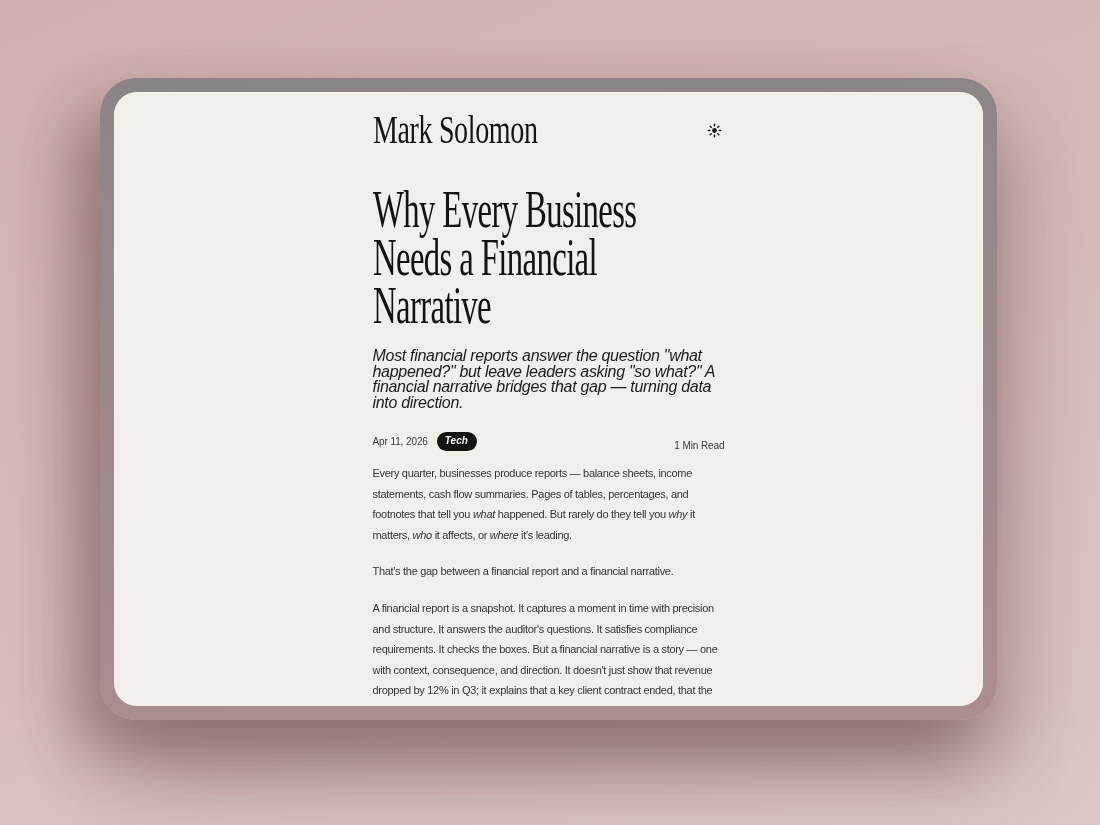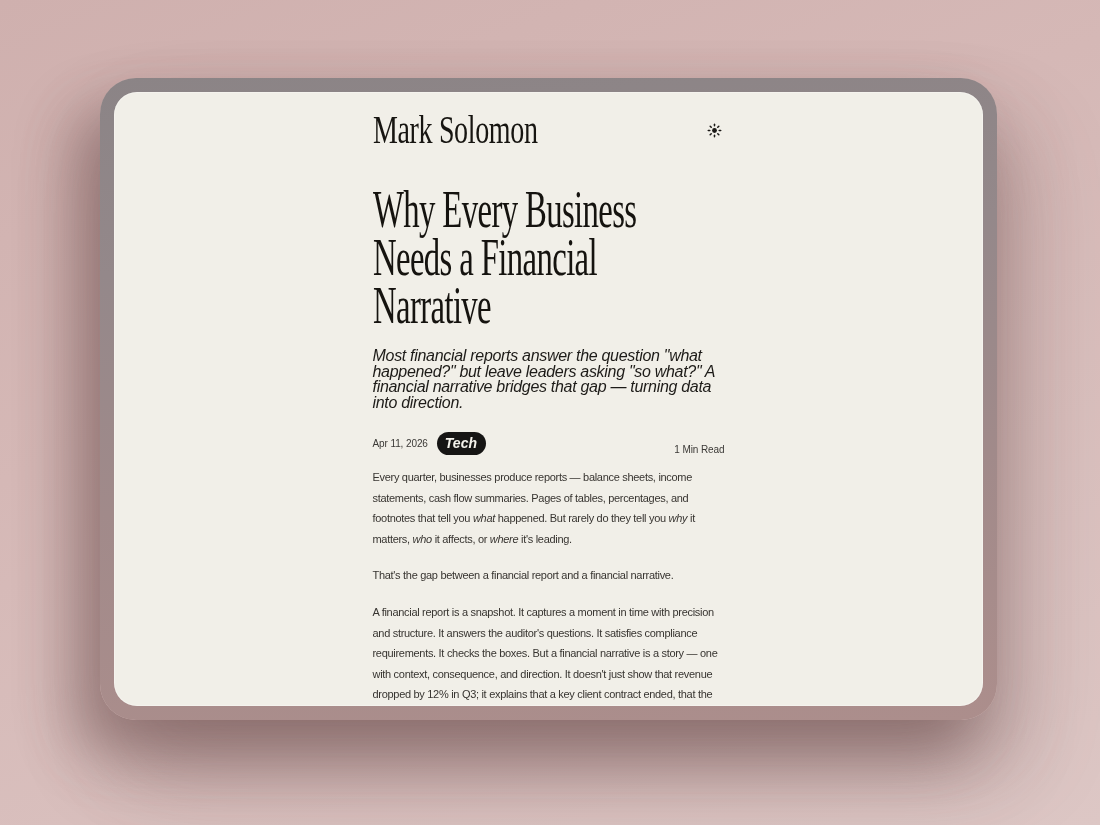--- a/index.html
+++ b/index.html
@@ -100,21 +100,21 @@
     letter-spacing: -0.1px;
     color: #3b3936;
   }
   .category-badge {
     background: #161514;
     color: #f5f3ec;
     border: none;
     font-family: "Liberation Sans", "DejaVu Sans", sans-serif;
     font-style: italic;
     font-weight: bold;
-    font-size: 14px;
+    font-size: 10px;
     line-height: 1;
     padding: 4px 9px 5px 8px;
     border-radius: 999px;
     cursor: pointer;
   }
 
   .article-body { margin-top: 12px; }
   .article-body p {
     font-size: 11px;
     line-height: 20.6px;

